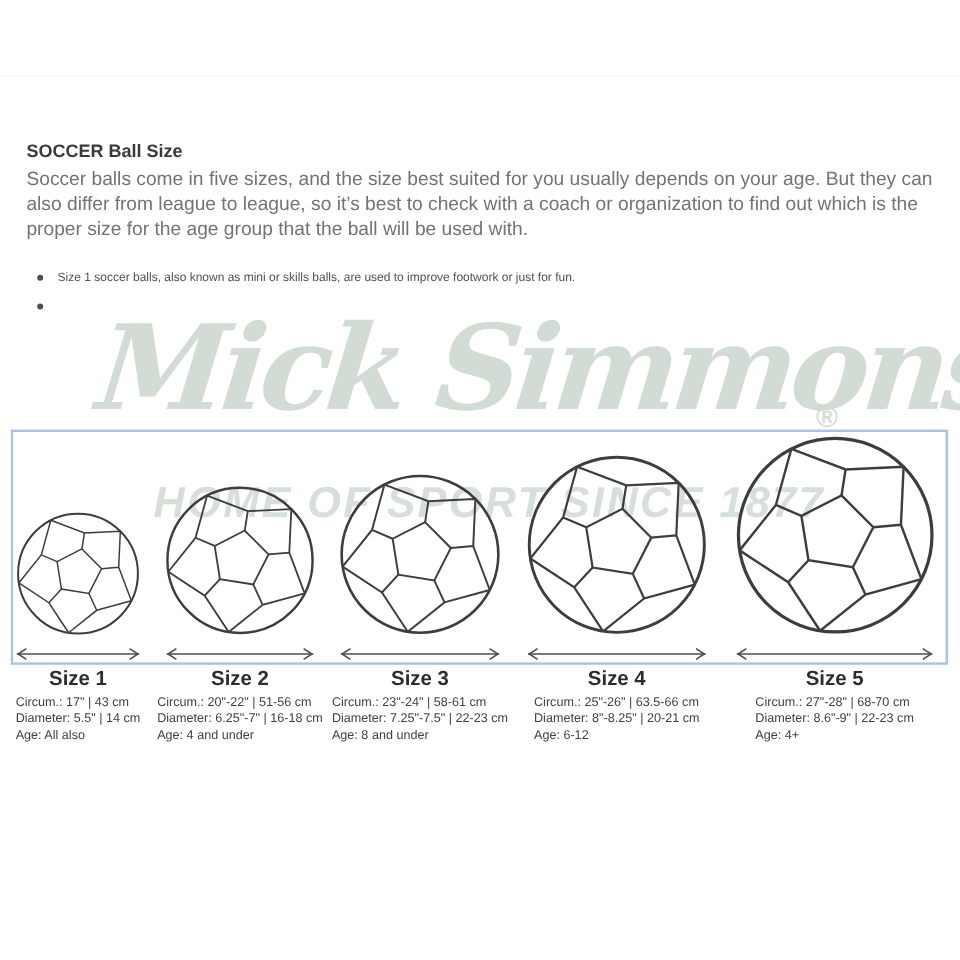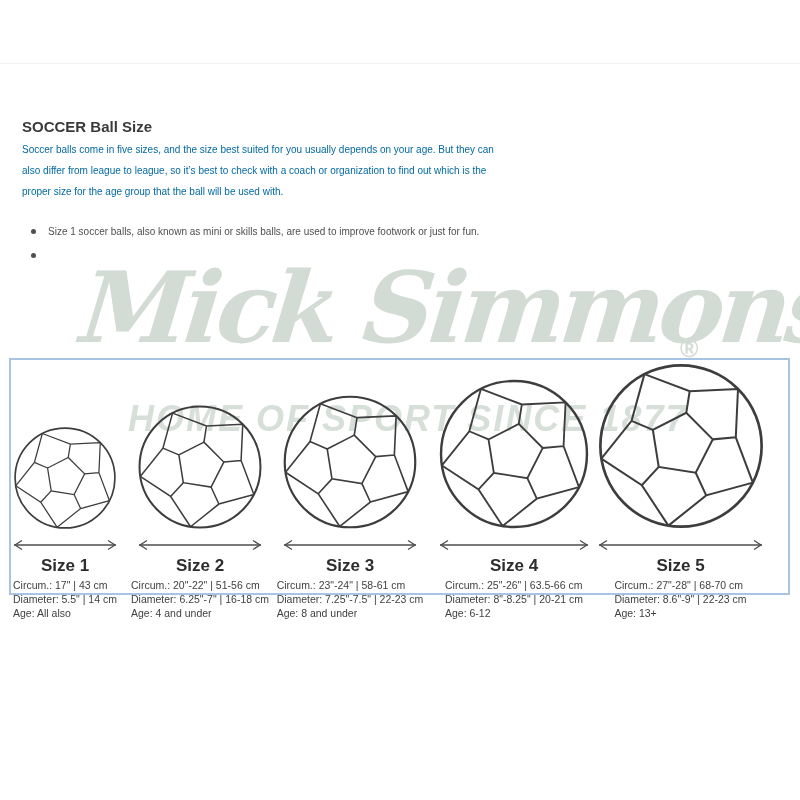--- a/index.html
+++ b/index.html
@@ -13,32 +13,32 @@
   .wm-script{position:absolute;left:82px;top:250px;font-family:"DejaVu Serif",serif;
              font-style:italic;font-weight:bold;font-size:98px;letter-spacing:-5px;
              color:#d3dbd5;transform:skewX(-6deg);white-space:nowrap;}
   .wm-reg{position:absolute;left:680px;top:334px;font-size:25px;font-weight:bold;color:#d3dbd5;}
   .wm-tagline{position:absolute;left:128px;top:398px;font-style:italic;font-weight:bold;
               font-size:36px;letter-spacing:2px;color:#d7dfd9;white-space:nowrap;}
 
   
   .heading{position:absolute;left:22px;top:118px;margin:0;font-size:15px;font-weight:bold;
            color:#3a3a3a;z-index:2;text-align:center;}
-  .intro{position:absolute;left:22px;top:139px;width:765px;margin:0;font-size:10px;
-         line-height:21px;color:#0369a1;white-space:pre-line;z-index:2;}
+  .intro{position:absolute;left:22px;top:139px;width:765px;margin:0;font-size:16px;
+         line-height:21px;color:#737373;white-space:pre-line;z-index:2;}
   .bullets{position:absolute;left:22px;top:221px;width:768px;margin:0;padding:0;
            list-style:none;z-index:2;}
   .bullet{position:relative;padding-left:26px;font-size:10px;line-height:21px;
           margin-bottom:3px;color:#4f4f4f;}
   .dot{position:absolute;left:9px;top:8px;width:5px;height:5px;border-radius:50%;
        background:#4f4f4f;}
   .btext{white-space:pre-line;}
 
   
-  .chart-box{position:absolute;left:9px;top:358px;width:781px;height:237px;
+  .chart-box{position:absolute;left:9px;top:358px;width:781px;height:196px;
              border:2px solid #a9c3e2;box-sizing:border-box;z-index:1;}
   .col{position:absolute;top:0;display:flex;flex-direction:column;align-items:center;}
   .ball-area{height:170px;display:flex;align-items:flex-end;justify-content:center;}
   .ball{display:block;}
   .ball-shape{stroke:#3d3d3d;fill:none;}
   .arrow{margin-top:9px;display:block;}
   .arrow line,.arrow path{stroke:#4d4d4d;stroke-width:1.3;fill:none;}
   .col-label{margin-top:5px;font-size:17px;font-weight:bold;color:#2d2d2d;line-height:19px;
              white-space:nowrap;}
   .col-details{margin-top:3px;font-size:10.5px;line-height:14px;color:#3f3f3f;
@@ -155,33 +155,33 @@
           <path d="M142,1.5 L149,6 L142,10.5"></path>
       </svg>
       <div class="col-label">Size 4</div>
       <div class="col-details">
         <div>Circum.: 25"-26" | 63.5-66 cm</div>
         <div>Diameter: 8"-8.25" | 20-21 cm</div>
         <div>Age: 6-12</div>
       </div>
     </div>
 
-    <div class="col" style="left:586px;width:167px">
+    <div class="col" style="left:601px;width:167px">
       <div class="ball-area">
         <svg class="ball" width="168" height="168" viewBox="0 0 200 200">
             <use href="#ballsym"></use>
           </svg>
       </div>
       <svg class="arrow" width="167" height="12" viewBox="0 0 167 12">
         <line x1="2" y1="6" x2="165" y2="6"></line>
           <path d="M10,1.5 L3,6 L10,10.5"></path>
           <path d="M157,1.5 L164,6 L157,10.5"></path>
       </svg>
       <div class="col-label">Size 5</div>
       <div class="col-details">
         <div>Circum.: 27"-28" | 68-70 cm</div>
         <div>Diameter: 8.6"-9" | 22-23 cm</div>
-        <div>Age: 13+</div>
+        <div>Age: 4+</div>
       </div>
     </div>
 
   </div>
 </div>
 
 </body></html>

